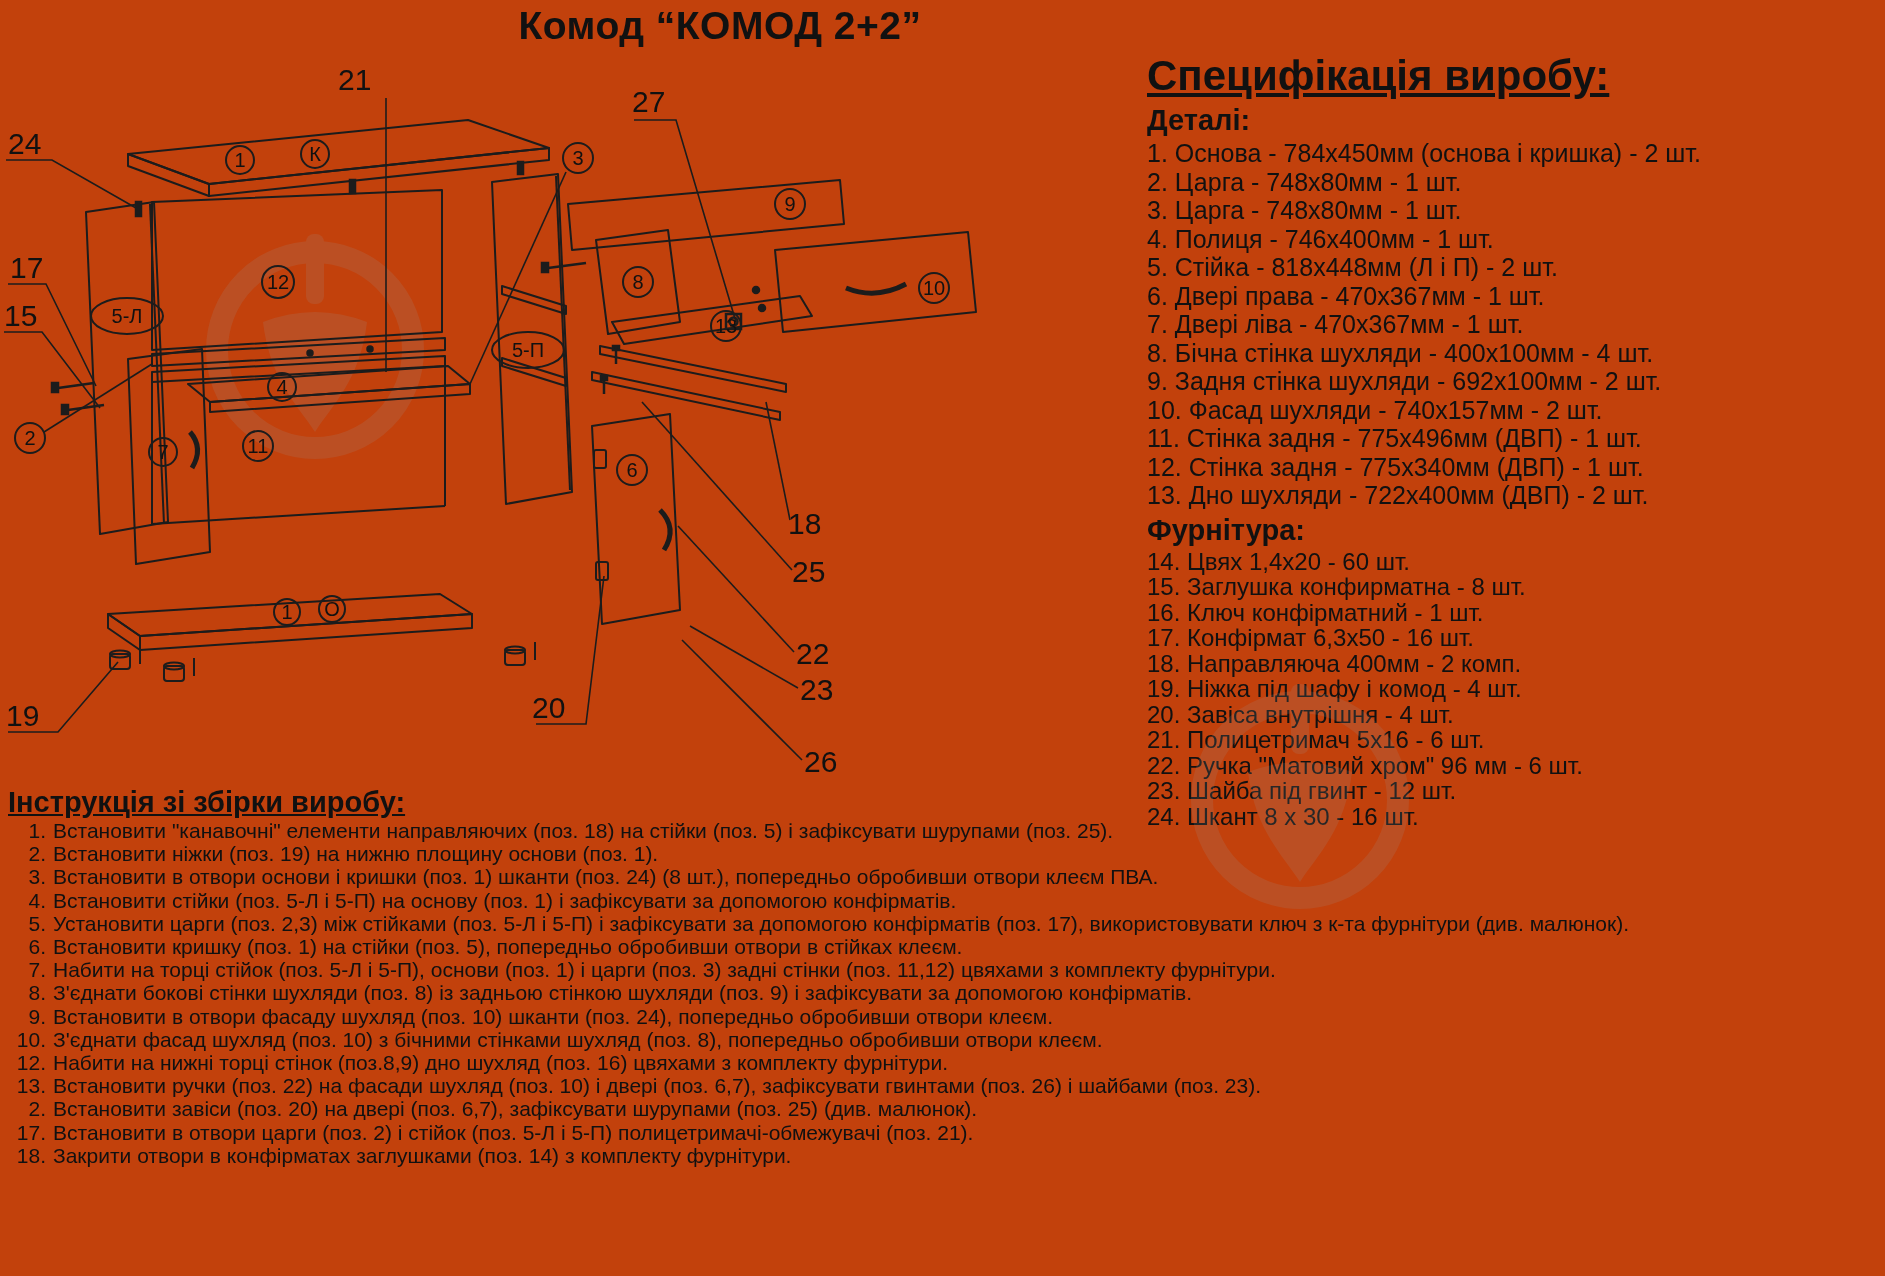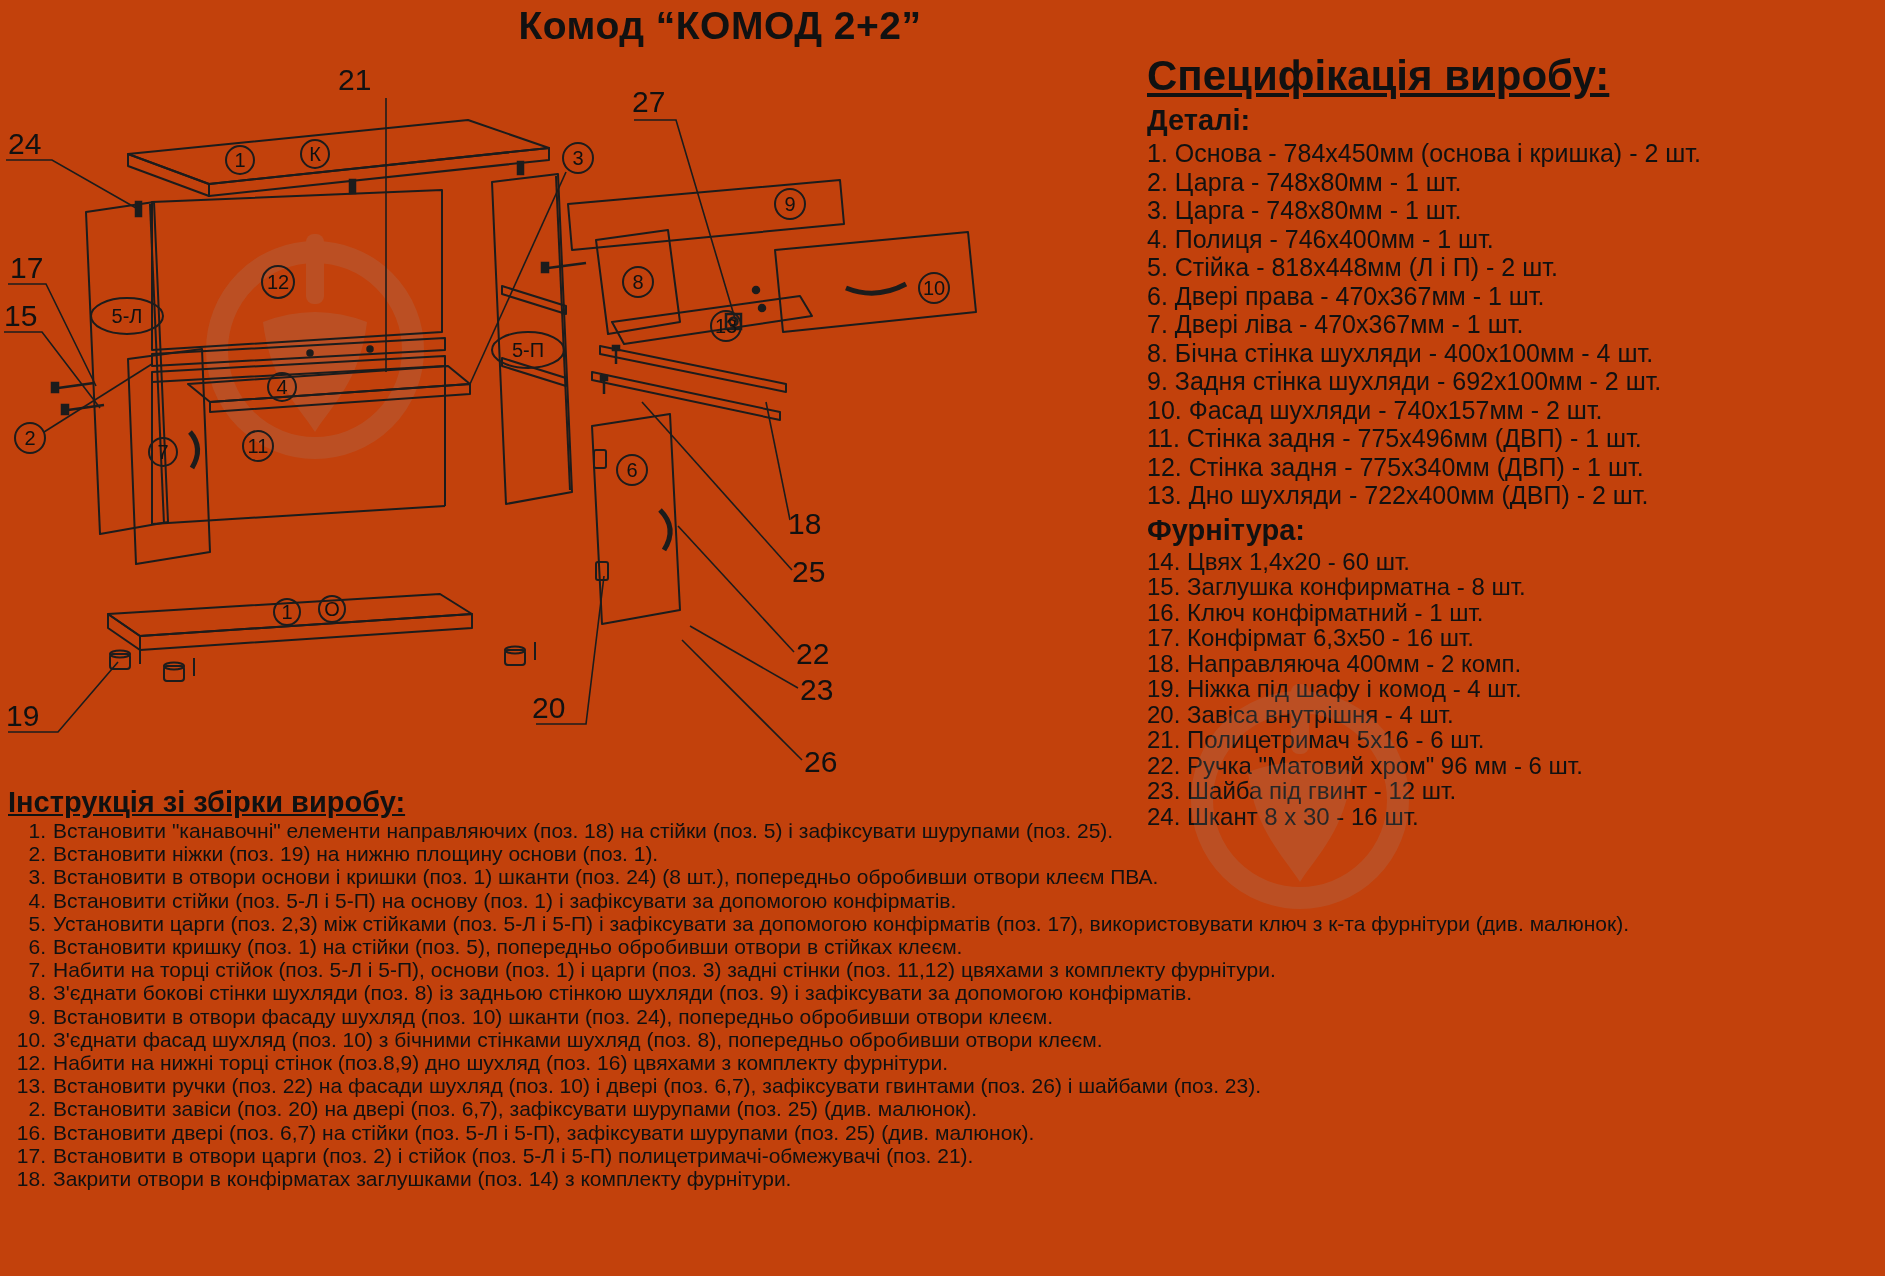--- a/index.html
+++ b/index.html
@@ -291,24 +291,20 @@
       </div>
     <div class="ins-item">
         <span class="n">13.</span>
         <span class="t">Встановити ручки (поз. 22) на фасади шухляд (поз. 10) і двері (поз. 6,7), зафіксувати гвинтами (поз. 26) і шайбами (поз. 23).</span>
       </div>
     <div class="ins-item">
         <span class="n">2.</span>
         <span class="t">Встановити завіси (поз. 20) на двері (поз. 6,7), зафіксувати шурупами (поз. 25) (див. малюнок).</span>
       </div>
     <div class="ins-item">
-        <span class="n">16.</span>
-        <span class="t">Встановити двері (поз. 6,7) на стійки (поз. 5-Л і 5-П), зафіксувати шурупами (поз. 25) (див. малюнок).</span>
-      </div>
-    <div class="ins-item">
         <span class="n">17.</span>
         <span class="t">Встановити в отвори царги (поз. 2) і стійок (поз. 5-Л і 5-П) полицетримачі-обмежувачі (поз. 21).</span>
       </div>
     <div class="ins-item">
         <span class="n">18.</span>
         <span class="t">Закрити отвори в конфірматах заглушками (поз. 14) з комплекту фурнітури.</span>
       </div>
   </div>
 
 </div>

